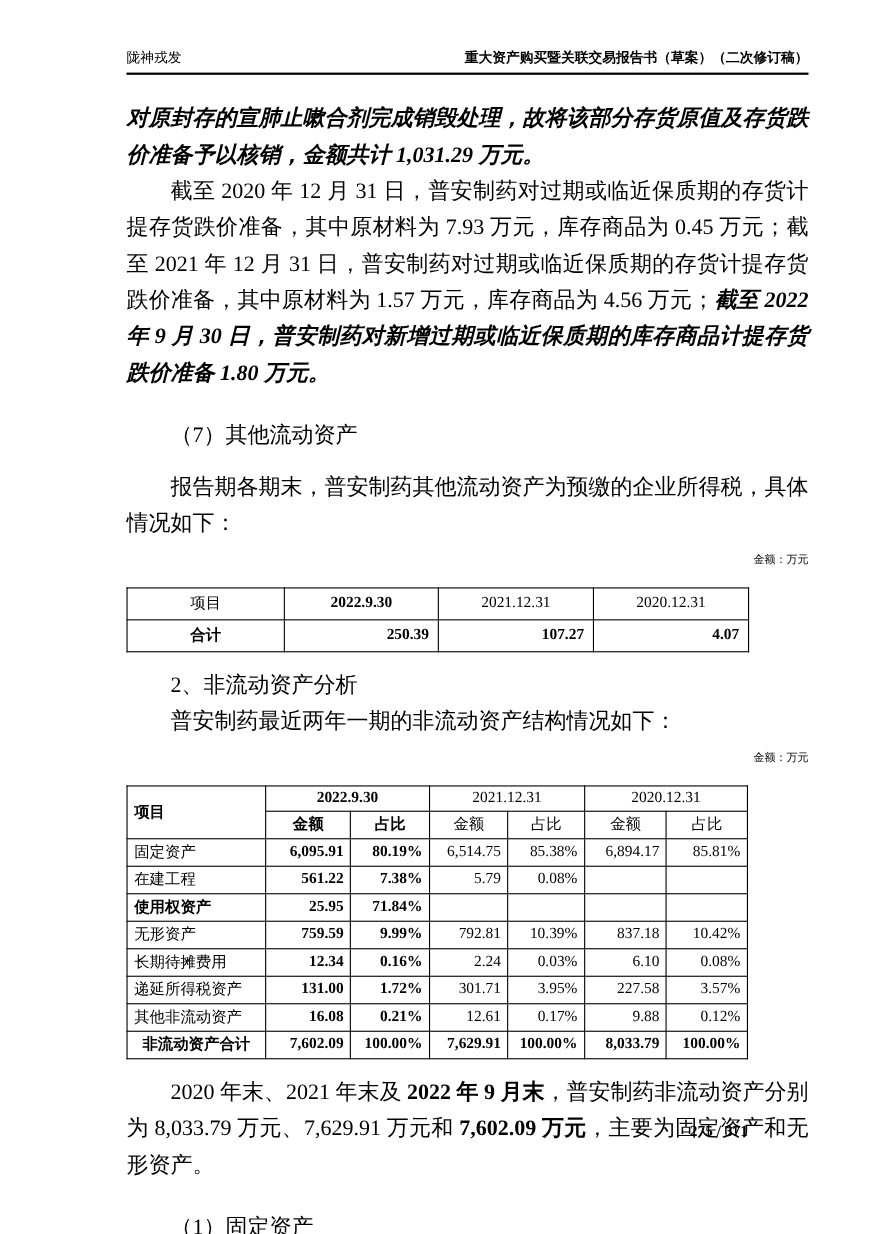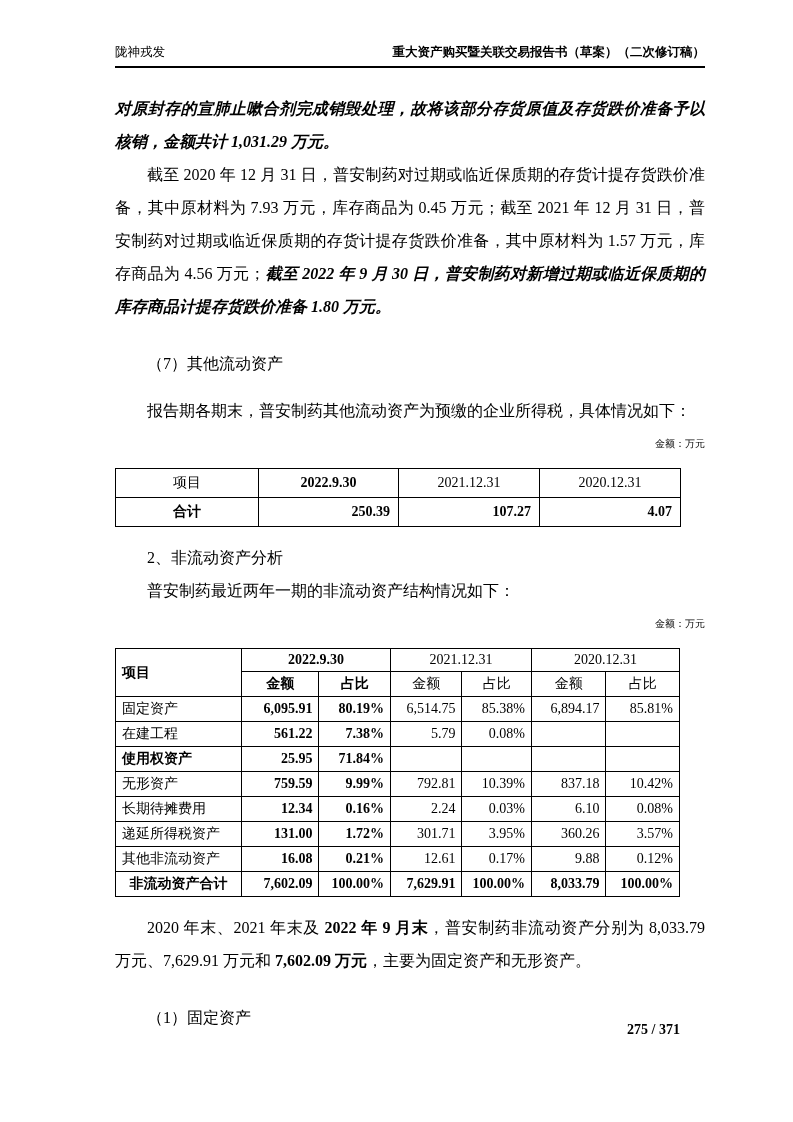--- a/index.html
+++ b/index.html
@@ -1,26 +1,26 @@
 <!DOCTYPE html>
 <html><head>
 <meta charset="utf-8">
 <style>
   html,body { margin:0; padding:0; background:#ffffff; }
   body { font-family:"Liberation Serif","DejaVu Serif",serif; color:#000; }
   .page { position:relative; width:793px; height:1122px; box-sizing:border-box;
-          padding:44px 88px 0 115px; background:#fff; overflow:hidden; }
+          padding:44px 58px 0 115px; background:#fff; overflow:hidden; }
 
   
   .hdr { display:flex; justify-content:space-between; align-items:flex-end;
          font-size:12.5px; padding-bottom:5px; border-bottom:2px solid #000; }
   .hdr .right { font-weight:bold; }
 
   
-  .para { font-size:16px; line-height:33px; text-align:justify; margin:0; }
+  .para { font-size:20px; line-height:33px; text-align:justify; margin:0; }
   .indent { text-indent:2em; }
   .kai { font-weight:bold; font-style:italic; }
   .b { font-weight:bold; }
 
   .mt-lg { margin-top:24px; }
   .mt-md { margin-top:14px; }
 
   .unit { font-size:10px; text-align:right; line-height:24px; margin-top:5px; }
 
   
@@ -152,21 +152,21 @@
       <td class="r">0.03%</td>
       <td class="r">6.10</td>
       <td class="r">0.08%</td>
     </tr>
     <tr>
       <td class="l">递延所得税资产</td>
       <td class="r b">131.00</td>
       <td class="r b">1.72%</td>
       <td class="r">301.71</td>
       <td class="r">3.95%</td>
-      <td class="r">360.26</td>
+      <td class="r">227.58</td>
       <td class="r">3.57%</td>
     </tr>
     <tr>
       <td class="l">其他非流动资产</td>
       <td class="r b">16.08</td>
       <td class="r b">0.21%</td>
       <td class="r">12.61</td>
       <td class="r">0.17%</td>
       <td class="r">9.88</td>
       <td class="r">0.12%</td>

